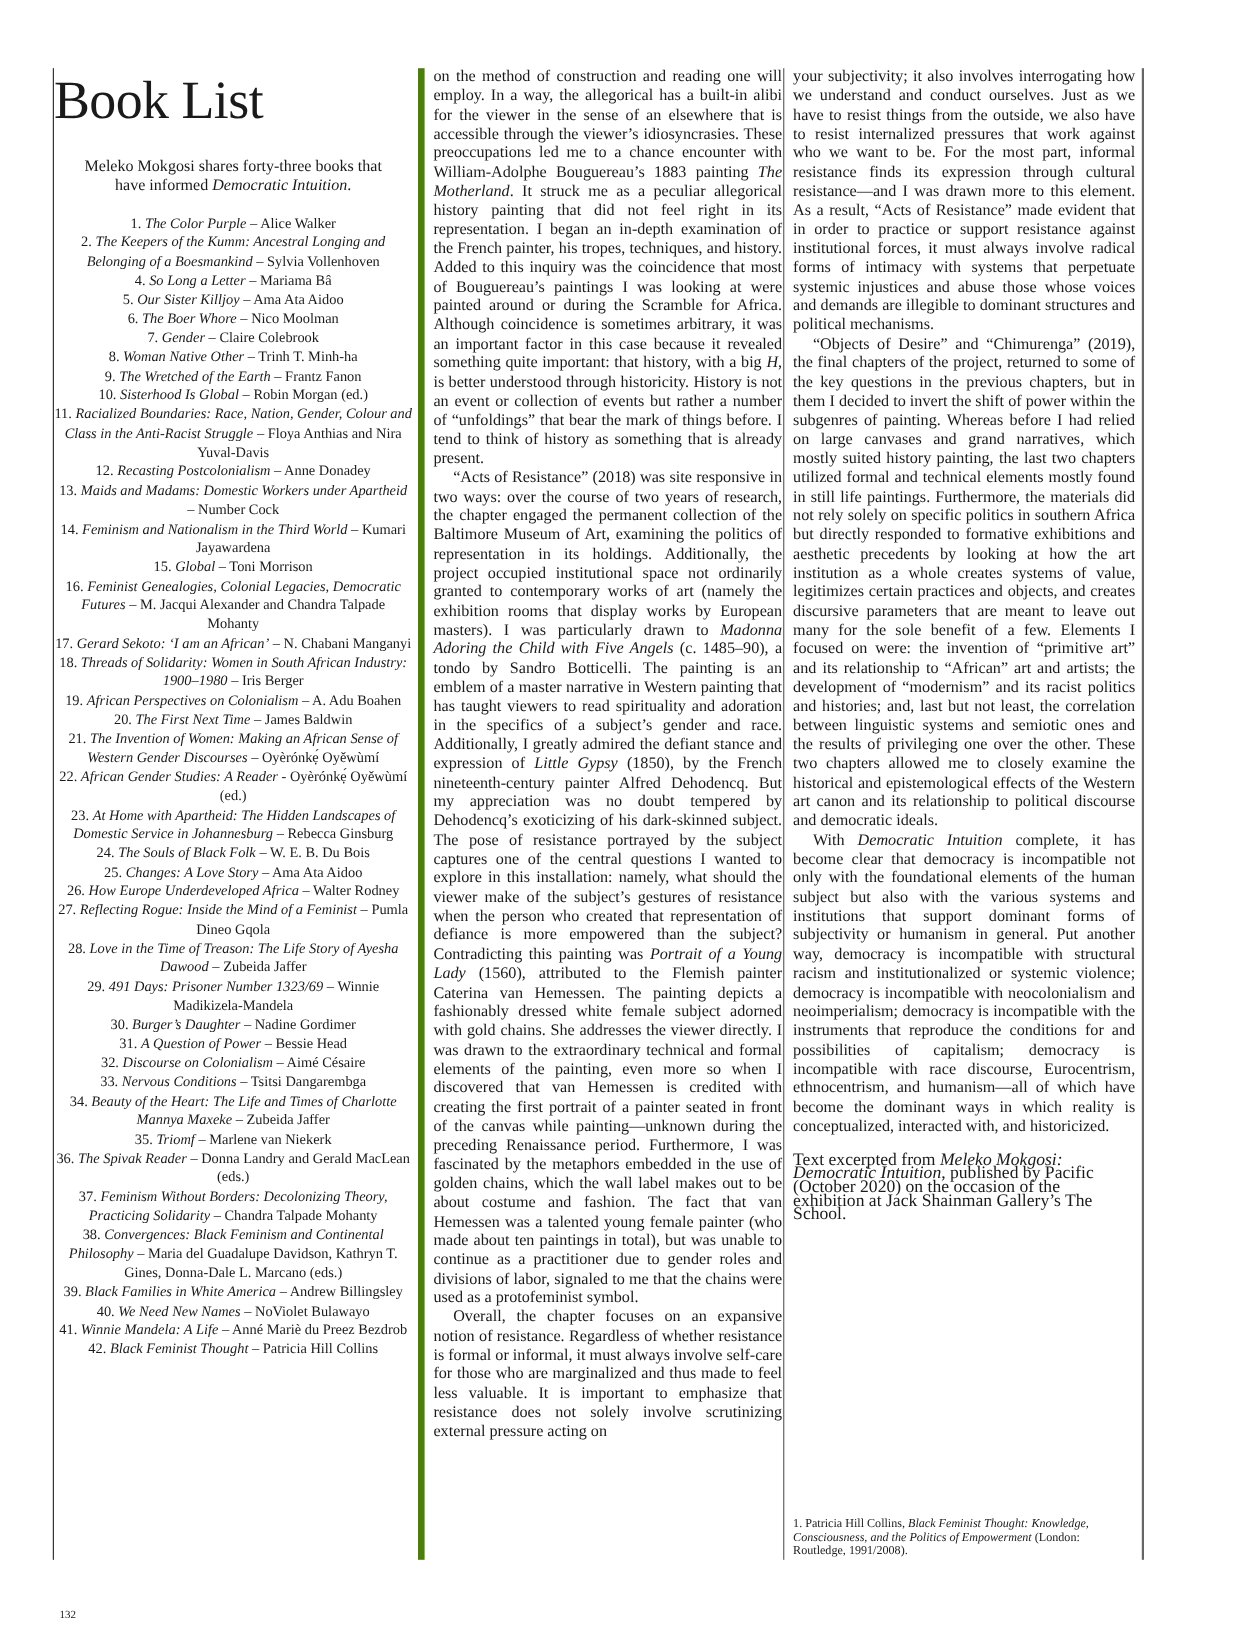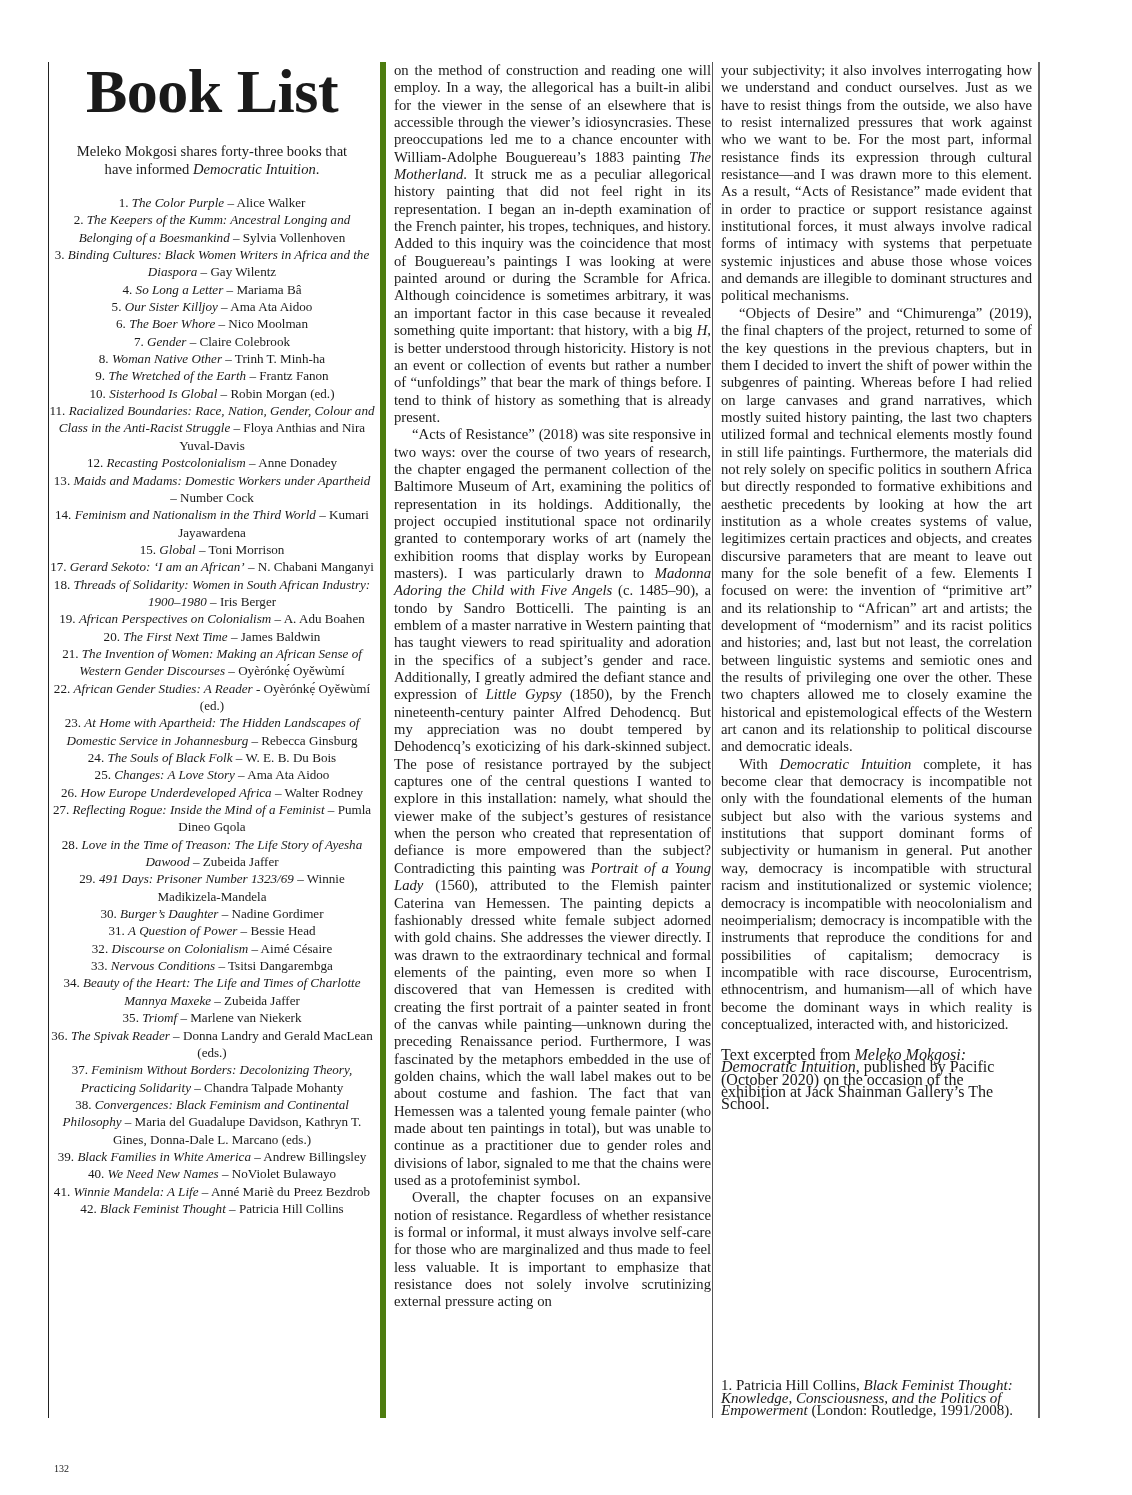--- a/index.html
+++ b/index.html
@@ -1,55 +1,55 @@
 <!DOCTYPE html>
 <html><head>
 <meta charset="utf-8">
 <style>
   html, body { margin: 0; padding: 0; background: #ffffff; }
   body { width: 1132px; height: 1495px; position: relative; overflow: hidden; font-family: "Liberation Serif", "DejaVu Serif", serif; color: #1a1a1a; }
   .col { position: absolute; top: 62px; }
   .col-left { left: 48px; width: 326px; height: 1356px; border-left: 1px solid #222; padding-left: 0; }
   .col-mid { left: 380px; width: 331px; height: 1356px; border-left: 6px solid #4d7c0f; }
   .col-right { left: 712px; width: 325px; height: 1356px; border-left: 1px solid #555; border-right: 2px solid #666; }
-  .title { text-align: center; font-weight: bold; font-size: 62px; line-height: 50px; margin: 4px 0 0 0; letter-spacing: -0.5px; }
+  .title { font-weight: normal; font-size: 49px; line-height: 50px; margin: 4px 0 0 0; letter-spacing: -0.5px; }
   .intro { text-align: center; font-size: 14.6px; line-height: 17.5px; margin: 27px 0 16px 0; padding: 0 20px; }
   .booklist { text-align: center; font-size: 13.1px; line-height: 17.35px; margin: 0; padding: 0; list-style: none; }
   .booklist li { margin: 0; }
   .booklist i { font-style: italic; }
   .body-text { font-size: 14.7px; line-height: 17.35px; text-align: justify; hyphens: auto; margin: 0; padding: 0 6px 0 8px; }
   .body-text p { margin: 0; }
   .body-text p.indent { text-indent: 18px; }
   .body-text i { font-style: italic; }
   .excerpt { font-size: 16px; line-height: 12.2px; margin: 16px 8px 0 8px; }
-  .footnote { position: absolute; bottom: 2px; left: 8px; right: 6px; font-size: 15px; line-height: 12.2px; }
+  .footnote { position: absolute; bottom: 2px; left: 8px; right: 6px; font-size: 11px; line-height: 12.2px; }
   .page-number { position: absolute; left: 54px; top: 1447px; font-size: 10px; margin-top: 16px; }
 </style>
 </head>
 <body>
 
 <div class="col col-left">
   <h1 class="title">Book List</h1>
   <div class="intro"><span>Meleko Mokgosi shares forty-three books that have informed </span><i>Democratic Intuition</i><span>.</span></div>
   <ul class="booklist" id="booklist">
       <li><span>1. </span><i>The Color Purple</i><span> – </span><span>Alice Walker</span></li>
       <li><span>2. </span><i>The Keepers of the Kumm: Ancestral Longing and Belonging of a Boesmankind</i><span> – </span><span>Sylvia Vollenhoven</span></li>
-      <li><span>3. </span><i>Binding Cultures: Black Women Writers in Africa and the Diaspora</i><span> – </span><span>Gay Wilentz</span></li>
       <li><span>4. </span><i>So Long a Letter</i><span> – </span><span>Mariama Bâ</span></li>
       <li><span>5. </span><i>Our Sister Killjoy</i><span> – </span><span>Ama Ata Aidoo</span></li>
       <li><span>6. </span><i>The Boer Whore</i><span> – </span><span>Nico Moolman</span></li>
       <li><span>7. </span><i>Gender</i><span> – </span><span>Claire Colebrook</span></li>
       <li><span>8. </span><i>Woman Native Other</i><span> – </span><span>Trinh T. Minh-ha</span></li>
       <li><span>9. </span><i>The Wretched of the Earth</i><span> – </span><span>Frantz Fanon</span></li>
       <li><span>10. </span><i>Sisterhood Is Global</i><span> – </span><span>Robin Morgan (ed.)</span></li>
       <li><span>11. </span><i>Racialized Boundaries: Race, Nation, Gender, Colour and Class in the Anti-Racist Struggle</i><span> – </span><span>Floya Anthias and Nira Yuval-Davis</span></li>
       <li><span>12. </span><i>Recasting Postcolonialism</i><span> – </span><span>Anne Donadey</span></li>
       <li><span>13. </span><i>Maids and Madams: Domestic Workers under Apartheid</i><span> – </span><span>Number Cock</span></li>
       <li><span>14. </span><i>Feminism and Nationalism in the Third World</i><span> – </span><span>Kumari Jayawardena</span></li>
       <li><span>15. </span><i>Global</i><span> – </span><span>Toni Morrison</span></li>
+      <li><span>16. </span><i>Feminist Genealogies, Colonial Legacies, Democratic Futures</i><span> – </span><span>M. Jacqui Alexander and Chandra Talpade Mohanty</span></li>
       <li><span>17. </span><i>Gerard Sekoto: ‘I am an African’</i><span> – </span><span>N. Chabani Manganyi</span></li>
       <li><span>18. </span><i>Threads of Solidarity: Women in South African Industry: 1900–1980</i><span> – </span><span>Iris Berger</span></li>
       <li><span>19. </span><i>African Perspectives on Colonialism</i><span> – </span><span>A. Adu Boahen</span></li>
       <li><span>20. </span><i>The First Next Time</i><span> – </span><span>James Baldwin</span></li>
       <li><span>21. </span><i>The Invention of Women: Making an African Sense of Western Gender Discourses</i><span> – </span><span>Oyèrónkẹ́ Oyěwùmí</span></li>
       <li><span>22. </span><i>African Gender Studies: A Reader</i><span> - </span><span>Oyèrónkẹ́ Oyěwùmí (ed.)</span></li>
       <li><span>23. </span><i>At Home with Apartheid: The Hidden Landscapes of Domestic Service in Johannesburg</i><span> – </span><span>Rebecca Ginsburg</span></li>
       <li><span>24. </span><i>The Souls of Black Folk</i><span> – </span><span>W. E. B. Du Bois</span></li>
       <li><span>25. </span><i>Changes: A Love Story</i><span> – </span><span>Ama Ata Aidoo</span></li>
       <li><span>26. </span><i>How Europe Underdeveloped Africa</i><span> – </span><span>Walter Rodney</span></li>

